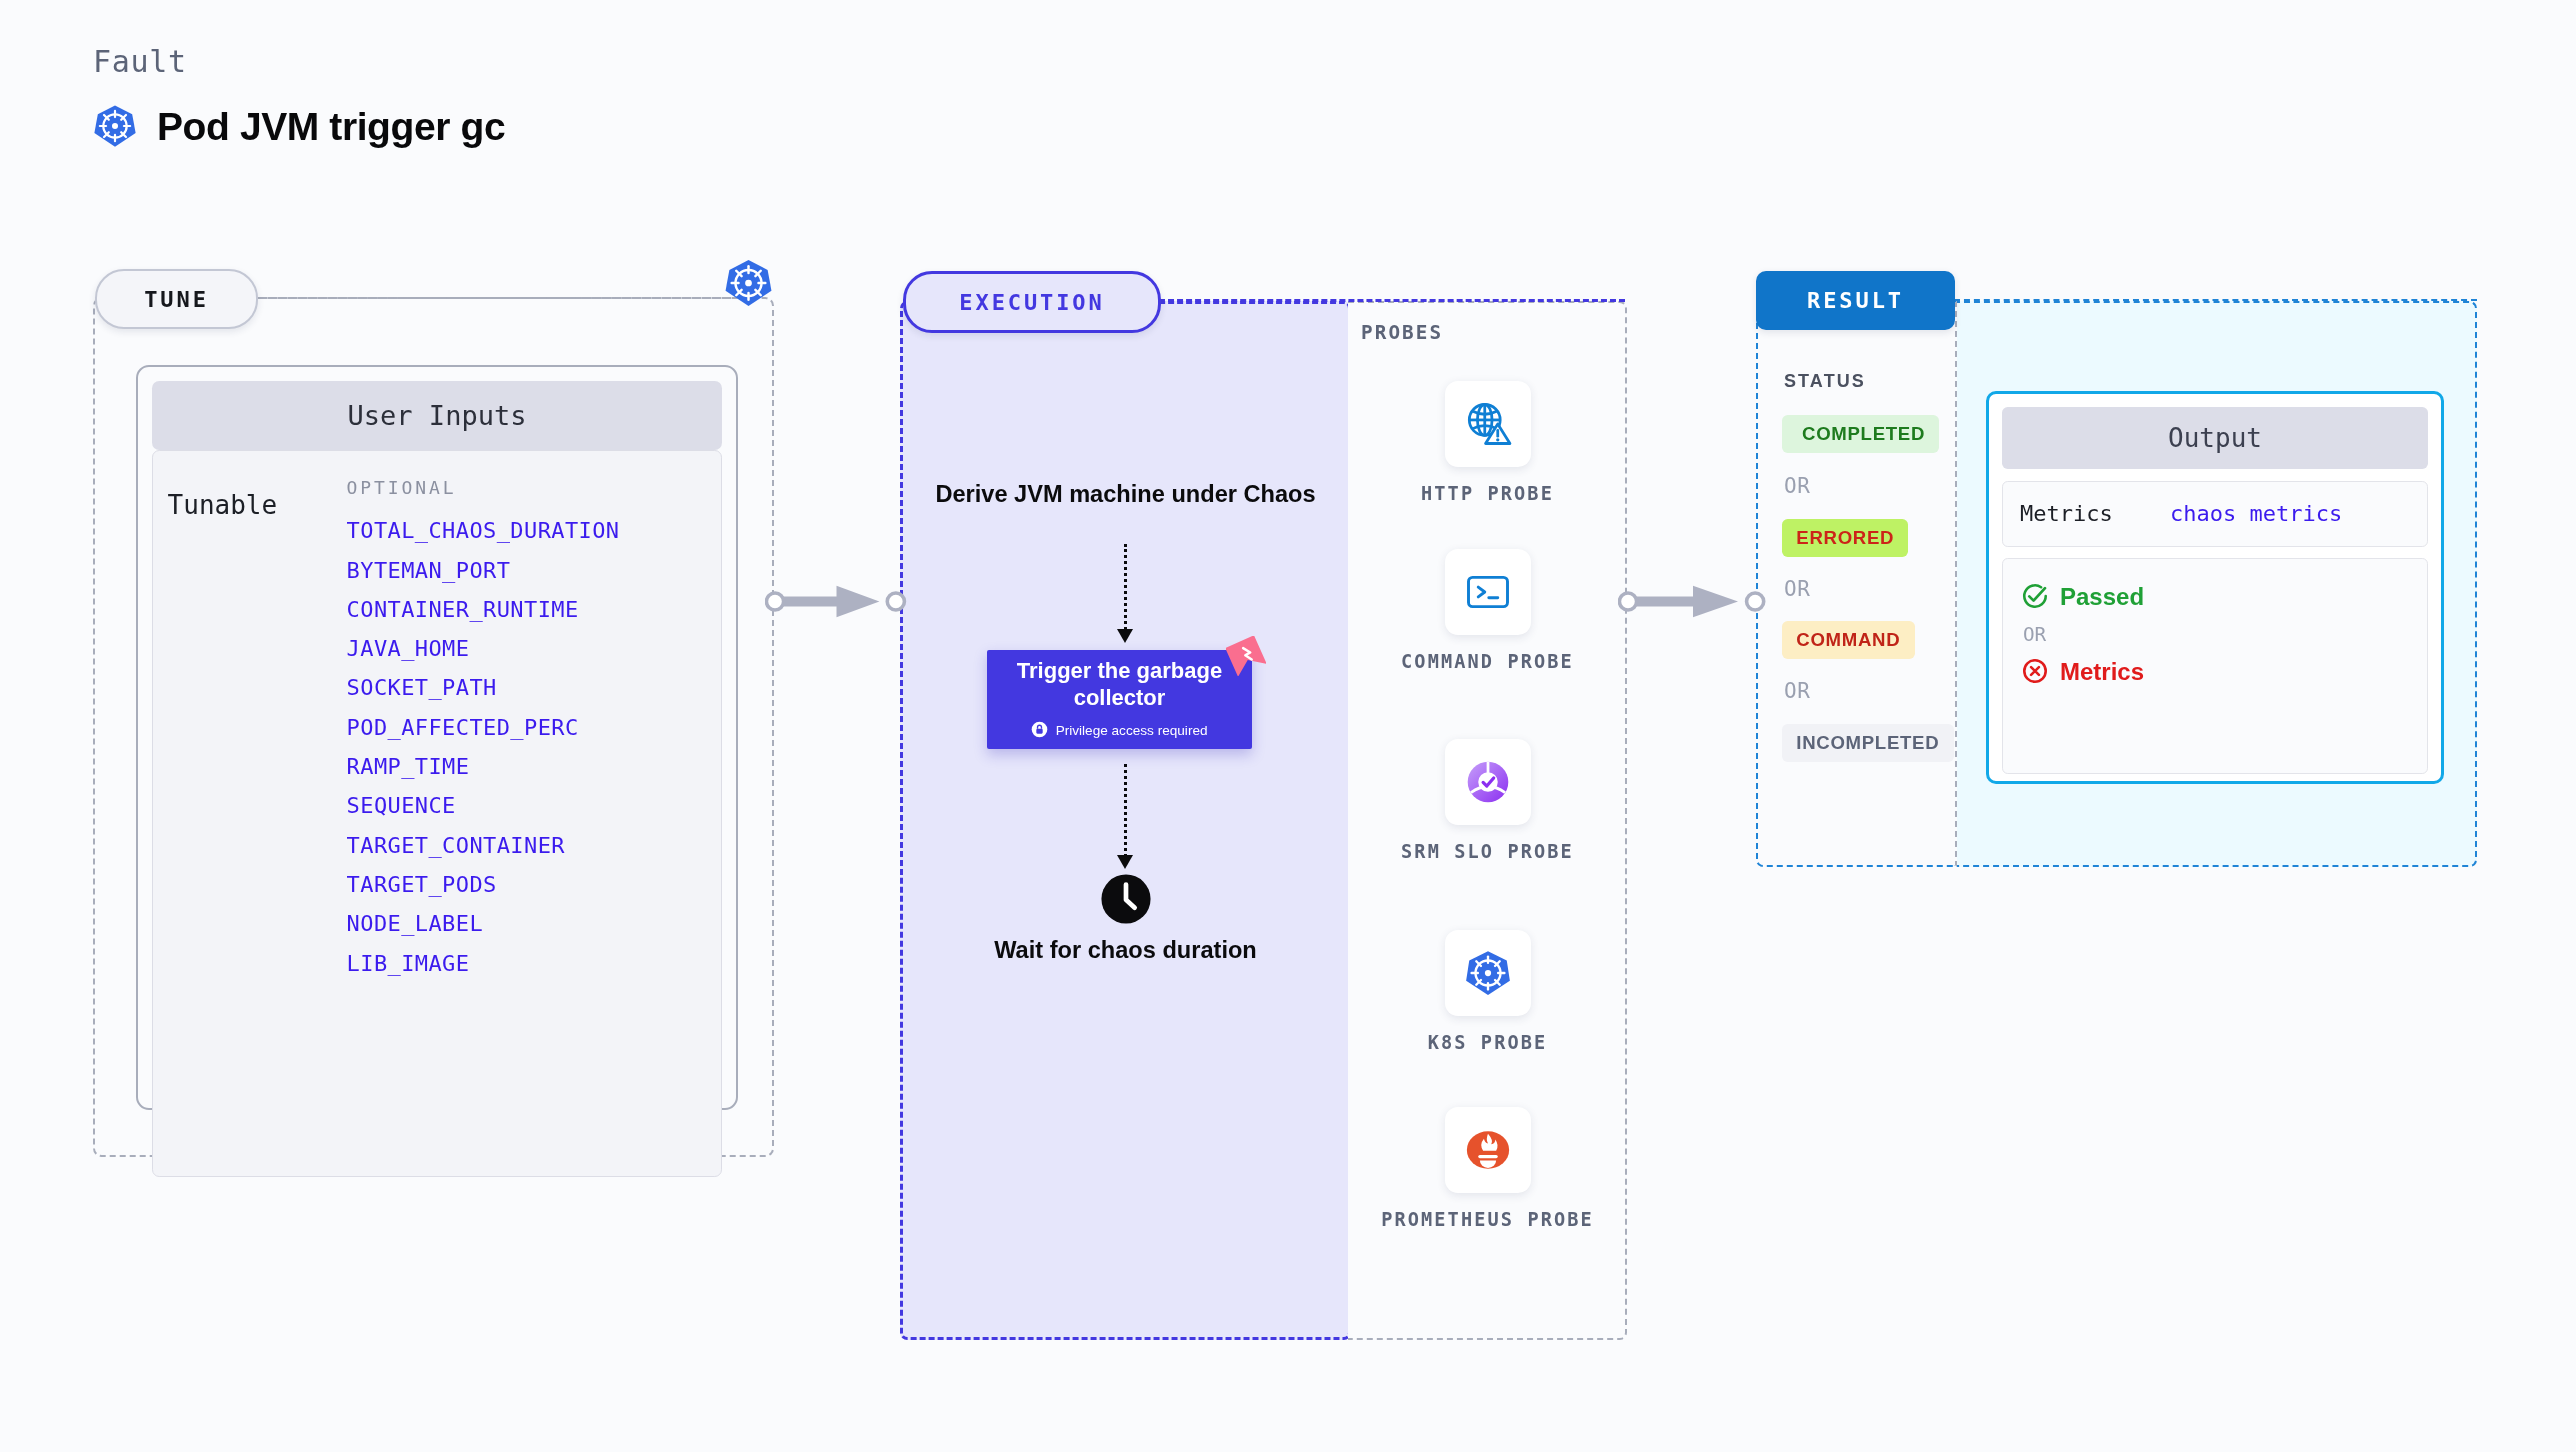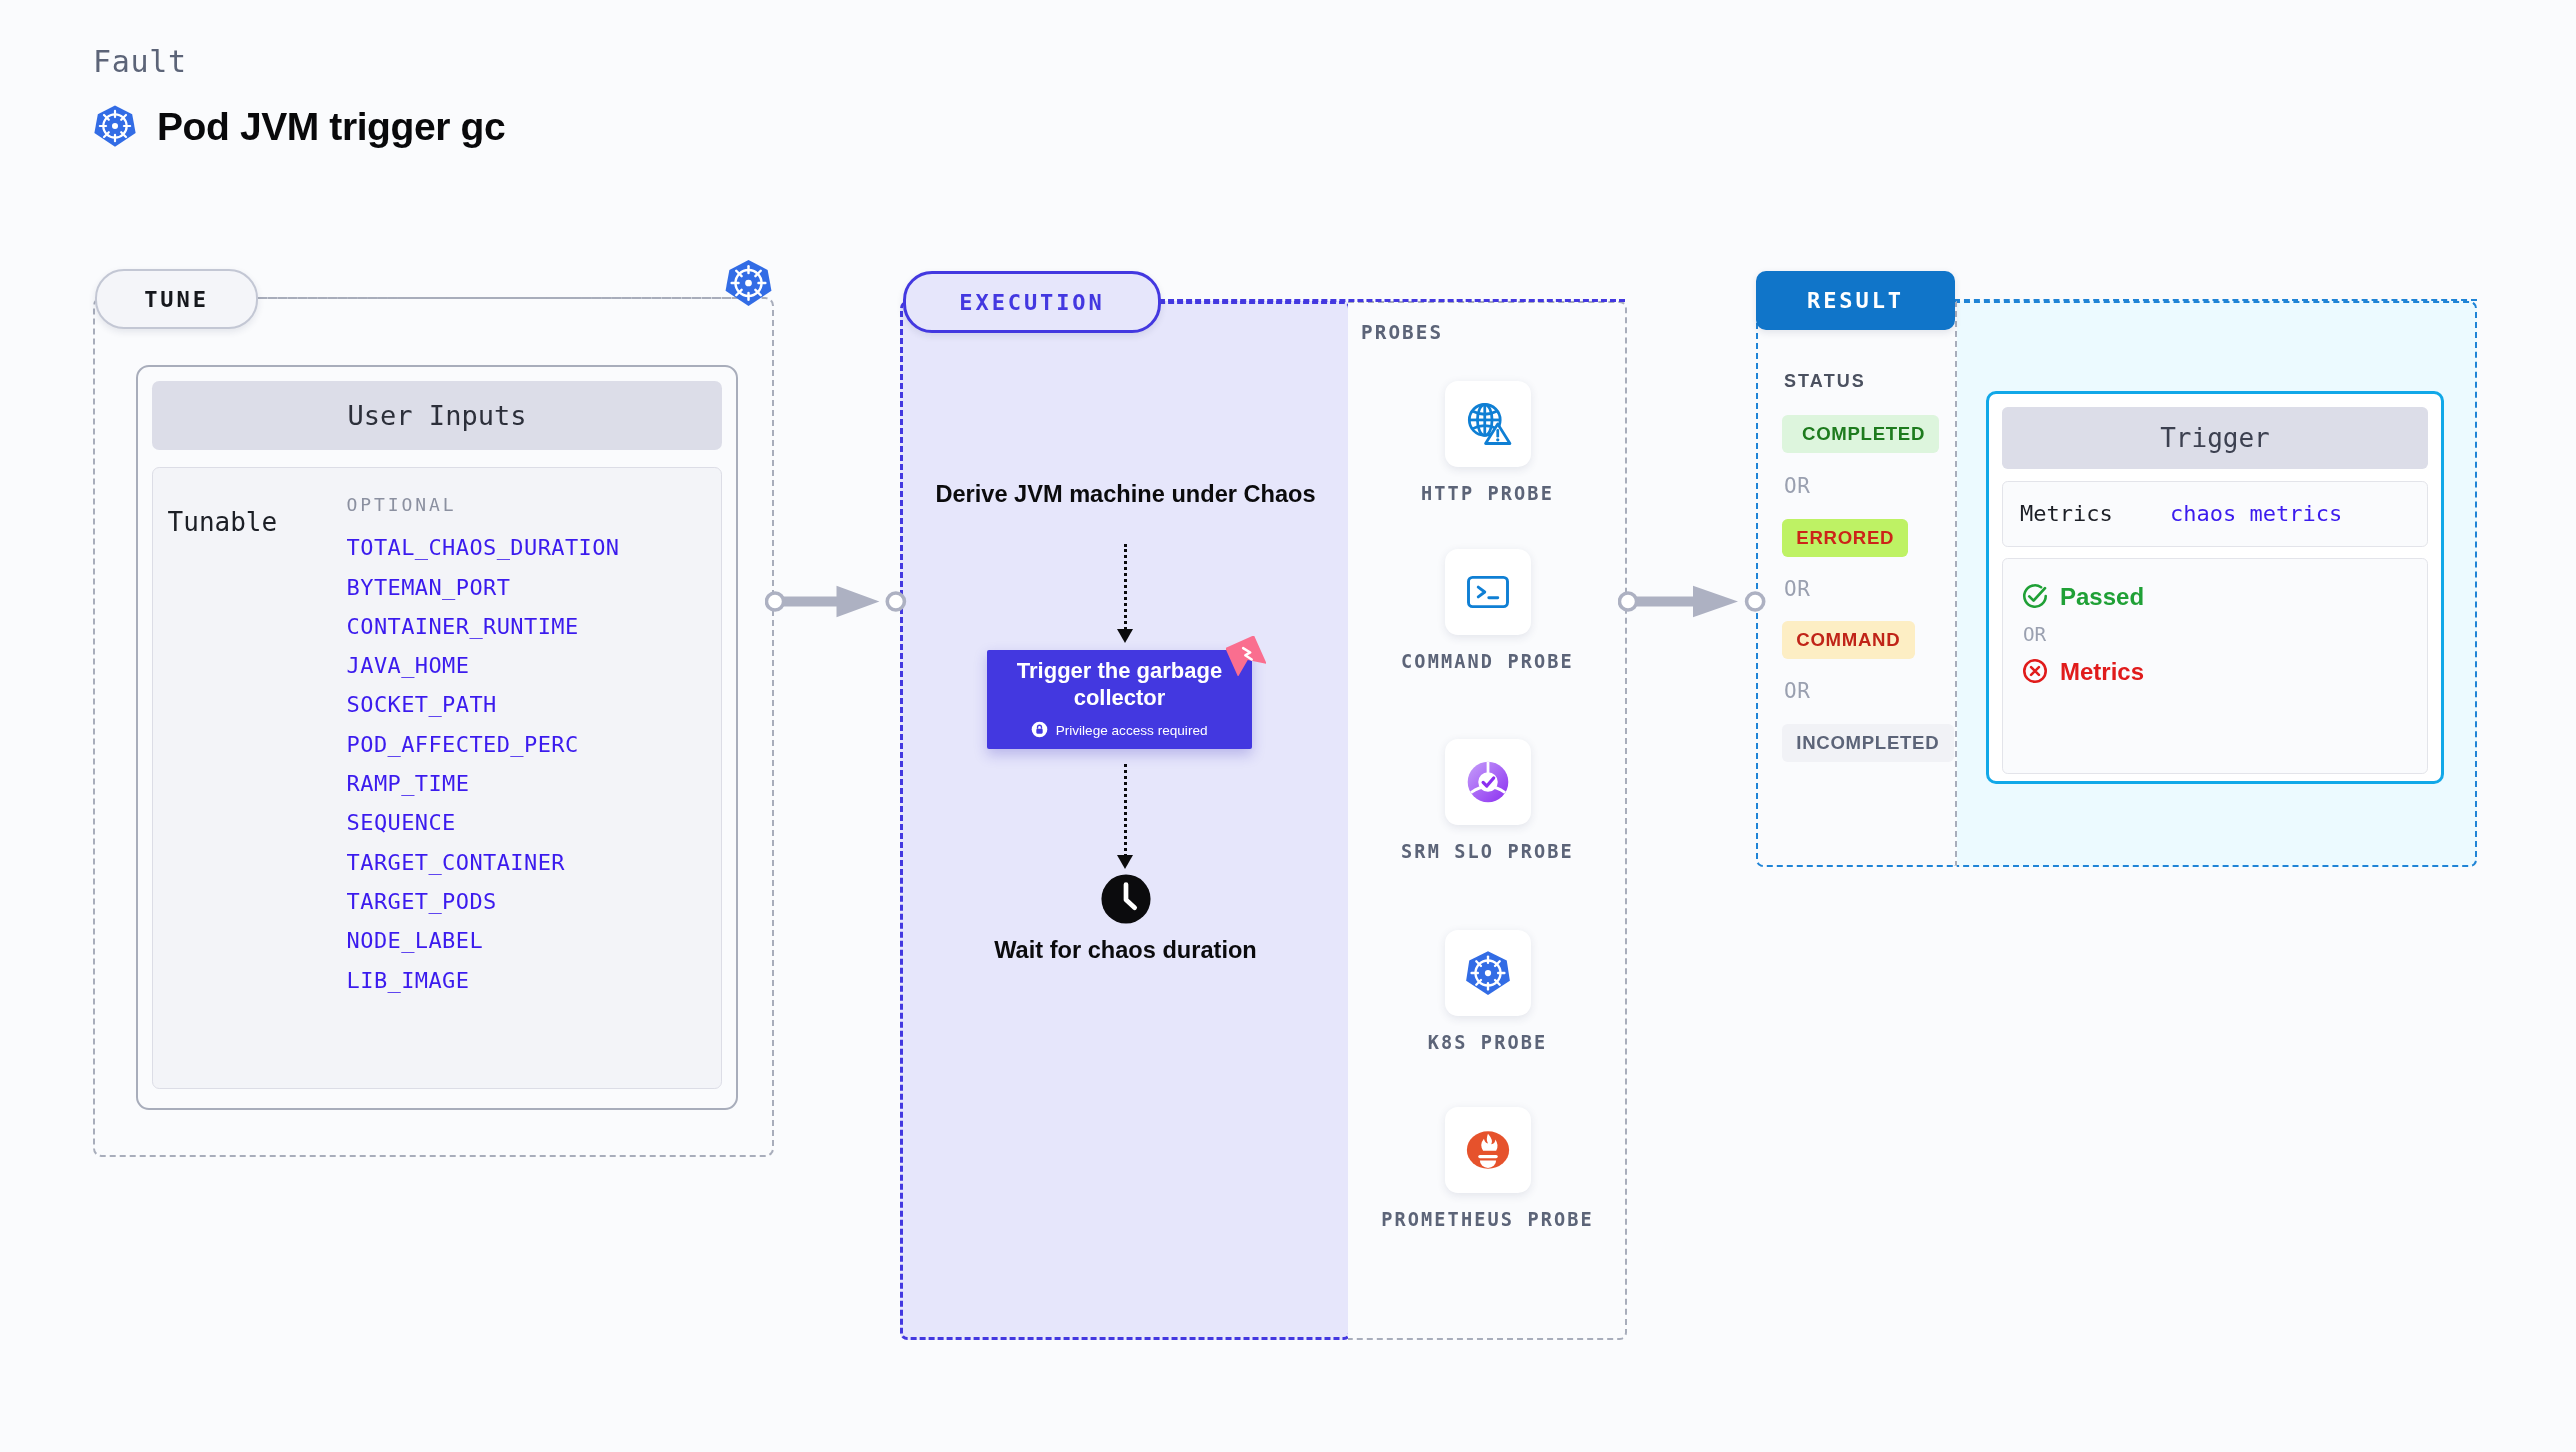--- a/index.html
+++ b/index.html
@@ -86,22 +86,21 @@
   #user-inputs-header {
     height: 69px;
     background: #dcdde8;
     border-radius: 7.2px;
     display: flex; align-items: center; justify-content: center;
     font-family: "DejaVu Sans Mono", monospace;
     font-size: 27px;
     color: #2c2f3a;
   }
   #tunable-box {
-    margin-top: 17px;
-    height: 622px;
+    height: 727px;
     background: #f3f4f8;
     border: 1.4px solid #dcdde6;
     border-radius: 7.2px;
     display: flex;
     padding: 26px 7.2px 0 14.3px;
   }
   #tunable-label {
     font-family: "DejaVu Sans Mono", monospace;
     font-size: 26px;
     color: #1c1f26;
@@ -609,21 +608,21 @@
 
 <div class="status-badge-chip" style="top:415px; background:#ddf5dd; color:#1e7b1e;padding-left:20px;">COMPLETED</div>
 <div class="or-text" style="top:474px;">OR</div>
 <div class="status-badge-chip" style="top:519px; background:#bef264; color:#cc2418;">ERRORED</div>
 <div class="or-text" style="top:577px;">OR</div>
 <div class="status-badge-chip" style="top:621px; background:#fdeec4; color:#c02418;">COMMAND</div>
 <div class="or-text" style="top:679px;">OR</div>
 <div class="status-badge-chip" style="top:724px; background:#f1f2f6; color:#5c6478;">INCOMPLETED</div>
 
 <div id="output-card">
-  <div id="output-header">Trigger</div>
+  <div id="output-header">Output</div>
   <div id="metrics-row">
     <span class="out-key">Metrics</span>
     <span id="metrics-value">chaos metrics</span>
   </div>
   <div id="probe-results-row">
     <div id="probe-results-values">
       <div class="pr-line">
         <span>
           <svg width="30" height="30" viewBox="0 0 42 42">
             <path d="M36 21 a15 15 0 1 1 -6.5 -12.3" fill="none" stroke="#1fa036" stroke-width="3.6" stroke-linecap="round"></path>

